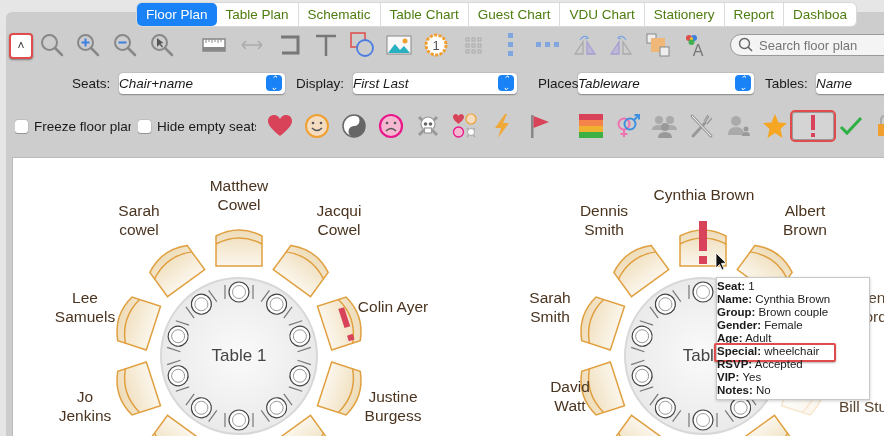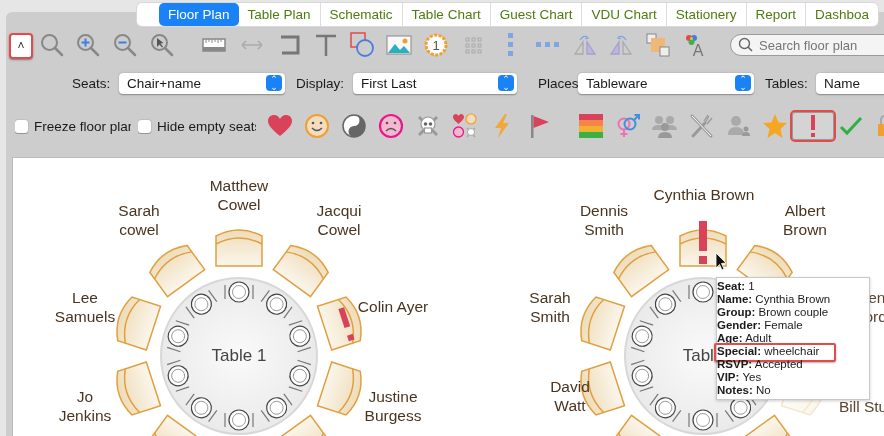--- a/index.html
+++ b/index.html
@@ -1,32 +1,32 @@
 <!DOCTYPE html>
 <html><head>
 <meta charset="utf-8">
 <style>
   html, body { margin:0; padding:0; }
   body { width:884px; height:436px; overflow:hidden; background:#e6e6e6; font-family:"Liberation Sans", sans-serif; position:relative; }
   .chrome { position:absolute; left:0; top:0; width:884px; height:436px; background:#e6e6e6; }
   .panel { position:absolute; left:6px; top:12px; width:900px; height:430px; background:#cdcdcd; border-radius:6px; }
   
-  .tabs { position:absolute; left:137px; top:3px; height:23px; display:flex; background:#fff; border-radius:5px; box-shadow:0 0 0 1px #d8d8d8;padding-left:22px; }
+  .tabs { position:absolute; left:137px; top:3px; height:23px; display:flex; background:#fff; border-radius:5px; box-shadow:0 0 0 1px #d8d8d8; }
   .tab { font-size:13.5px; color:#4d7c0f; padding:0 9px; line-height:23px; border-right:1px solid #dcdcdc; white-space:nowrap; cursor:pointer; }
   .tab.active { background:#1a82f7; color:#fff; border-radius:5px; border-right:none; }
   
   .toolbar { position:absolute; left:0; top:30px; height:34px; width:884px; }
   .tb-btn { position:absolute; top:0; width:28px; height:30px; display:flex; align-items:center; justify-content:center; }
   .collapse-btn { position:absolute; left:9px; top:33px; width:24px; height:26px; border:2px solid #e04b4b; border-radius:4px; background:#fff; box-shadow:0 1px 2px rgba(0,0,0,.4); font-size:12px; color:#333; display:flex; align-items:center; justify-content:center; box-sizing:border-box; }
   .search { position:absolute; left:730px; top:34px; width:170px; height:22px; border:1px solid #9a9a9a; border-radius:11px; background:#f4f4f4; display:flex; align-items:center; box-sizing:border-box; }
   .search input { border:none; background:transparent; font-size:13px; color:#999; outline:none; width:140px; font-family:"Liberation Sans", sans-serif; padding-left:4px; }
   
   .sel-row { position:absolute; top:73px; left:0; height:22px; width:884px; }
   .sel-label { position:absolute; top:3px; font-size:13.5px; color:#1a1a1a; }
-  .select { position:absolute; top:0; height:21px; background:#fff; border-radius:4px; box-shadow:0 0.5px 1.5px rgba(0,0,0,.35); font-size:13.5px; color:#1a1a1a; line-height:21px; padding-left:8px; box-sizing:border-box; }
+  .select { position:absolute; top:0; height:21px; background:#fff; border-radius:4px; box-shadow:0 0.5px 1.5px rgba(0,0,0,.35); font-size:13.5px; color:#1a1a1a; line-height:21px; box-sizing:border-box;font-style:italic; }
   .select .arrows { position:absolute; right:3px; top:2px; width:16px; height:16px; background:#1a82f7; border-radius:4px; color:#fff; font-size:9px; line-height:8px; text-align:center; display:flex; flex-direction:column; justify-content:center; }
   
   .chk { position:absolute; top:119px; display:flex; align-items:center; font-size:13.5px; color:#1a1a1a; white-space:nowrap; overflow:hidden; }
   .chk .box { width:13px; height:13px; background:#fff; border-radius:3px; box-shadow:0 0.5px 1.5px rgba(0,0,0,.35); margin-right:6px; flex:none; }
   .filter-icon { position:absolute; top:111px; width:30px; height:30px; display:flex; align-items:center; justify-content:center; }
   .filter-selected { position:absolute; left:790px; top:110px; width:46px; height:32px; border:2px solid #e04b4b; border-radius:5px; background:#d4d4d4; box-shadow:inset 0 0 0 1px #999; box-sizing:border-box; }
   
   .canvas { position:absolute; left:13px; top:158px; width:880px; height:290px; background:#fff; box-shadow:0 0 0 1px #bbb; overflow:hidden; }
   .guest { position:absolute; font-size:15.5px; color:#4a3420; text-align:center; line-height:19px; white-space:nowrap; transform:translateX(-50%); }
   .table-label { position:absolute; font-size:17px; color:#444; transform:translate(-50%,-50%); }

